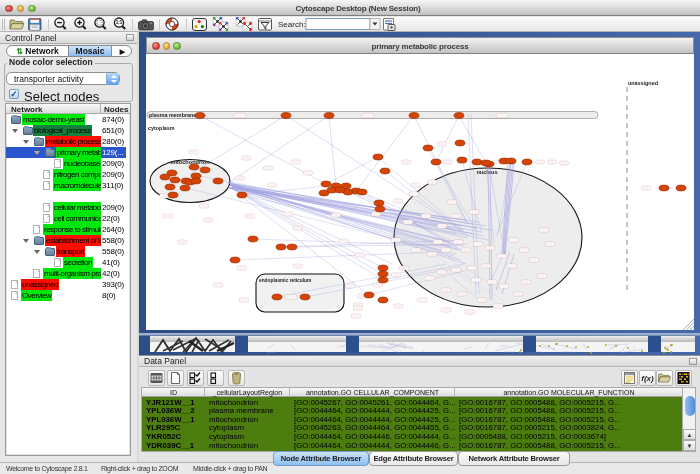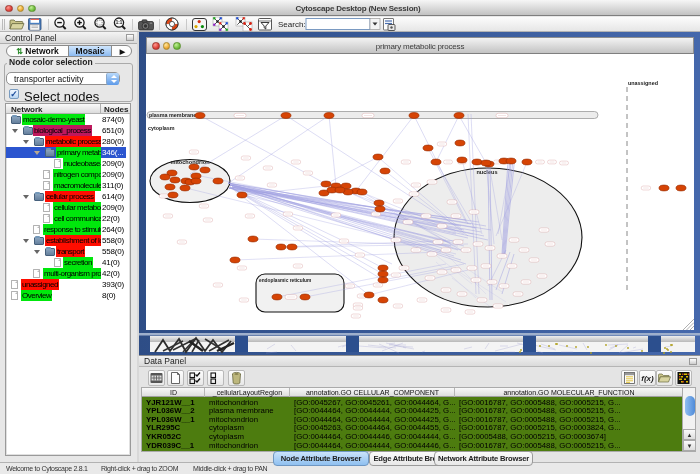--- a/index.html
+++ b/index.html
@@ -41,21 +41,21 @@
 .fold{position:absolute;top:2px;width:10px;height:7.5px;background:linear-gradient(#8aa3bd,#647f9c);border:0.5px solid #46607c;border-radius:1px}
 .fold:before{content:"";position:absolute;left:0px;top:-2px;width:4.5px;height:2px;background:#7397b8;border-radius:1px 1px 0 0}
 .file{position:absolute;top:1px;width:6.5px;height:8.5px;background:#fff;border:0.7px solid #b2b2b2;border-radius:0.5px}
 .file:before{content:"";position:absolute;right:-0.5px;top:-0.5px;border-left:2.5px solid transparent;border-bottom:2.5px solid #bbb}
 .tlab{position:absolute;top:0;height:11px;line-height:11.5px;color:#000;white-space:nowrap;overflow:hidden;padding:0 1px;letter-spacing:-0.5px}
 .tcount{position:absolute;left:102px;top:0;height:11px;line-height:11.5px;letter-spacing:-0.2px}
 
 #mdi{position:absolute;left:137px;top:32px;width:563px;height:323px;background:linear-gradient(90deg,#2e4d86,#4568ac)}
 #divider{position:absolute;left:137px;top:32px;width:2px;height:430px;background:#d8d8d8;z-index:5}
 #wtitle{position:absolute;left:9px;top:5px;width:548px;height:17px;background:linear-gradient(#f3f3f3,#c3c3c3);border:1px solid #8f8f8f;border-bottom:1px solid #7f7f7f}
-#wtitle .ttext{position:absolute;left:0;right:0;top:4px;text-align:center;font-size:8px;font-weight:normal;color:#3c3c3c;letter-spacing:-0.2px}
+#wtitle .ttext{position:absolute;left:0;right:0;top:4px;text-align:center;font-size:8px;font-weight:bold;color:#3c3c3c;letter-spacing:-0.2px}
 #wtitle .tl{top:4px}
 #wtitle .t1{left:5px;background:radial-gradient(circle at 35% 30%,#ff9a92,#dd4038 60%,#a82c24);border:0.5px solid #a03730}
 #wtitle .t2{left:15.5px;background:radial-gradient(circle at 35% 30%,#ffe9a0,#eeab36 60%,#bd7d1d);border:0.5px solid #ad8a2d}
 #wtitle .t3{left:26px;background:radial-gradient(circle at 35% 30%,#c4f098,#70be3e 60%,#478d1d);border:0.5px solid #5d9430}
 #canvas{position:absolute;left:9px;top:22px;width:548px;height:276px;background:#fff;overflow:hidden}
 
 #bgwins{position:absolute;left:2px;top:301px;width:561px;height:22px}
 
 #dpanel{position:absolute;left:137px;top:355px;width:563px;height:107px;background:#e4e4e4;border-top:1px solid #909090}
 #dphead{position:absolute;left:0;top:0;width:563px;height:11px;background:linear-gradient(#f0f0f0,#dadada);border-bottom:1px solid #b5b5b5;font-size:8.5px;color:#222;padding-left:7px;line-height:11px}
@@ -234,55 +234,49 @@
         </div>
     <div id="treerows">
 <div class="trow" style="top:82px">
             <span class="fold" style="left:11px"></span>
             <span class="tlab" style="left:22px;max-width:79px;background:#00e70c">mosaic-demo-yeast</span>
             <span class="tcount" style="color:#000">874(0)</span>
           </div>
 <div class="trow" style="top:93px">
             <span class="tri" style="left:12px;border-top-color:#666"></span>
             <span class="fold" style="left:23px"></span>
-            <span class="tlab" style="left:33px;max-width:68px;background:#be185d">biological_process</span>
+            <span class="tlab" style="left:33px;max-width:68px;background:#15803d">biological_process</span>
             <span class="tcount" style="color:#000">651(0)</span>
           </div>
 <div class="trow" style="top:104px">
             <span class="tri" style="left:23px;border-top-color:#666"></span>
             <span class="fold" style="left:34px"></span>
             <span class="tlab" style="left:45px;max-width:56px;background:#ff0d00">metabolic process</span>
             <span class="tcount" style="color:#000">280(0)</span>
           </div>
 <div class="trow sel" style="top:115px">
             <span class="tri" style="left:34px;border-top-color:#b9a990"></span>
             <span class="fold" style="left:45px"></span>
             <span class="tlab" style="left:56px;max-width:45px;background:#00e70c">primary metabo</span>
-            <span class="tcount" style="color:#fff">346(...</span>
+            <span class="tcount" style="color:#fff">129(...</span>
           </div>
 <div class="trow" style="top:126px">
             <span class="file" style="left:54px"></span>
             <span class="tlab" style="left:63px;max-width:38px;background:#00e70c">nucleobase-co</span>
             <span class="tcount" style="color:#000">209(0)</span>
           </div>
 <div class="trow" style="top:137px">
             <span class="file" style="left:43px"></span>
             <span class="tlab" style="left:53px;max-width:48px;background:#00e70c">nitrogen compou</span>
             <span class="tcount" style="color:#000">209(0)</span>
           </div>
 <div class="trow" style="top:148px">
             <span class="file" style="left:43px"></span>
             <span class="tlab" style="left:53px;max-width:48px;background:#00e70c">macromolecule</span>
             <span class="tcount" style="color:#000">311(0)</span>
-          </div>
-<div class="trow" style="top:159px">
-            <span class="tri" style="left:23px;border-top-color:#666"></span>
-            <span class="fold" style="left:34px"></span>
-            <span class="tlab" style="left:45px;max-width:56px;background:#ff0d00">cellular process</span>
-            <span class="tcount" style="color:#000">614(0)</span>
           </div>
 <div class="trow" style="top:170px">
             <span class="file" style="left:43px"></span>
             <span class="tlab" style="left:53px;max-width:48px;background:#00e70c">cellular metabo</span>
             <span class="tcount" style="color:#000">209(0)</span>
           </div>
 <div class="trow" style="top:181px">
             <span class="file" style="left:43px"></span>
             <span class="tlab" style="left:53px;max-width:48px;background:#00e70c">cell communicat</span>
             <span class="tcount" style="color:#000">22(0)</span>
@@ -881,14 +875,14 @@
   </div>
 </div>
 
 <div id="status">
   <span style="left:6px">Welcome to Cytoscape 2.8.1</span>
   <span style="left:101px">Right-click + drag to ZOOM</span>
   <span style="left:193px">Middle-click + drag to PAN</span>
 </div>
 <div class="btab on" style="left:273px;width:96px">Node Attribute Browser</div>
 <div class="btab" style="left:369px;width:89px">Edge Attribute Browser</div>
-<div class="btab" style="left:434px;width:99px">Network Attribute Browser</div>
+<div class="btab" style="left:458px;width:112px">Network Attribute Browser</div>
 
 </div>
 </body></html>

